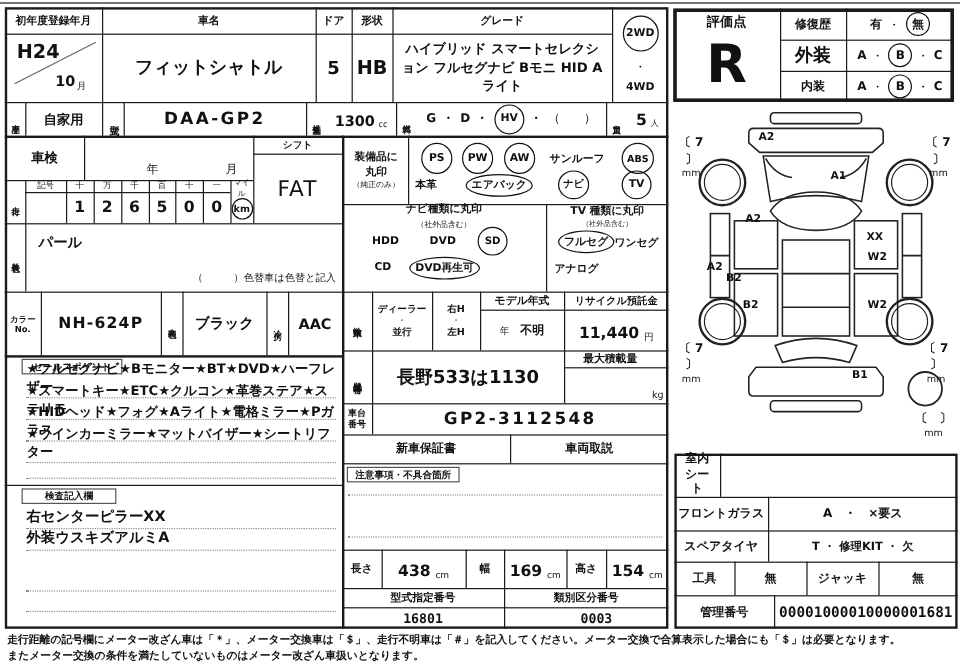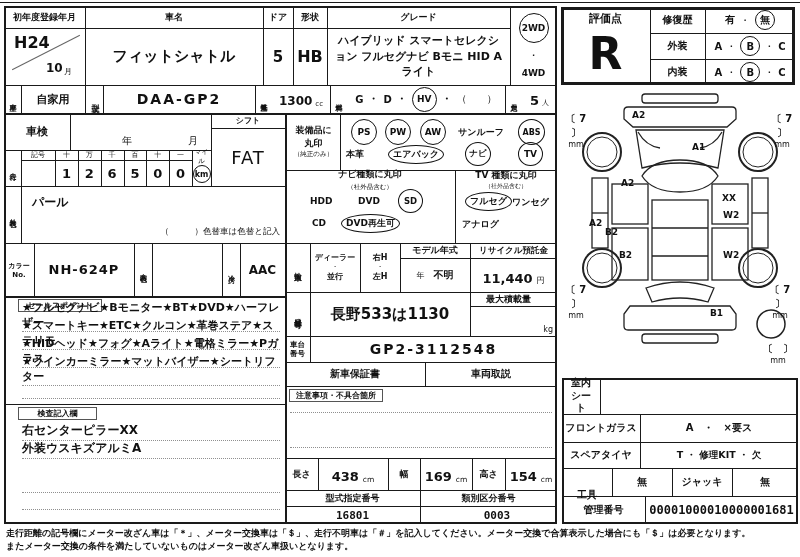--- a/index.html
+++ b/index.html
@@ -195,20 +195,21 @@
     <span class="circ" style="width:18px;height:18px;font-size:8px;">km</span>
   </div>
 
   <div class="t c vt" style="left:4px;top:186px;width:17px;height:57px;font-size:7px;font-weight:bold;">外装色</div>
   <div class="t hd" style="left:32px;top:194px;font-size:12px;">パール</div>
   <div class="t" style="left:100px;top:226px;width:180px;font-size:8.5px;text-align:right;">（　　　）色替車は色替と記入</div>
 
   <div class="t c" style="left:4px;top:243px;width:30px;height:53px;font-size:7px;font-weight:bold;word-break:break-all;padding:0 4px;">カラーNo.</div>
   <div class="t c hd" style="left:34px;top:243px;width:100px;height:53px;font-size:13px;letter-spacing:1px;">NH-624P</div>
   <div class="t c vt" style="left:134px;top:243px;width:18px;height:53px;font-size:7px;font-weight:bold;">内装色</div>
+  <div class="t c hd" style="left:152px;top:243px;width:70px;height:53px;font-size:12px;">ブラック</div>
   <div class="t c vt" style="left:222px;top:243px;width:18px;height:53px;font-size:7px;font-weight:bold;">冷房</div>
   <div class="t c hd" style="left:240px;top:243px;width:45px;height:53px;font-size:12px;">AAC</div>
 
   <div class="tag" style="left:18px;top:299px;width:84px;height:13px;">セールスポイント</div>
   <div class="dotline" style="left:22px;top:312px;width:258px;height:18px;">★フルセグナビ★Bモニター★BT★DVD★ハーフレザー</div>
   <div class="dotline" style="left:22px;top:330px;width:258px;height:18px;">★スマートキー★ETC★クルコン★革巻ステア★ステリモ</div>
   <div class="dotline" style="left:22px;top:348px;width:258px;height:18px;">★HIDヘッド★フォグ★Aライト★電格ミラー★Pガラス</div>
   <div class="dotline" style="left:22px;top:366px;width:258px;height:18px;">★ウインカーミラー★マットバイザー★シートリフター</div>
   <div class="dln" style="left:22px;top:384px;width:258px;height:14px;"></div>
 
@@ -309,21 +310,21 @@
   <div class="t c hd" style="left:420px;top:506px;width:154px;height:18px;font-size:11px;font-family:'DejaVu Sans Mono','Liberation Mono',monospace;">0003</div>
 
   <div class="t c hd" style="left:561px;top:10px;width:89px;height:16px;font-size:11px;">評価点</div>
   <div class="t c hd" style="left:561px;top:24px;width:89px;height:58px;font-size:44px;">R</div>
   <div class="t c hd" style="left:650px;top:7px;width:55px;height:26px;font-size:10px;">修復歴</div>
   <div class="t c" style="left:705px;top:7px;width:90px;height:26px;gap:6px;font-size:10px;font-weight:bold;">
     <span>有</span>
     <span style="font-size:8px;">・</span>
     <span class="circ" style="width:20px;height:20px;font-size:10px;">無</span>
   </div>
-  <div class="t c hd" style="left:650px;top:33px;width:55px;height:26px;font-size:10px;">外装</div>
+  <div class="t c hd" style="left:650px;top:33px;width:55px;height:26px;font-size:15px;">外装</div>
   <div class="t c" style="left:705px;top:33px;width:90px;height:26px;gap:5px;font-size:10px;font-weight:bold;">
     <span>A</span>
     <span style="font-size:8px;">・</span>
     <span class="circ" style="width:20px;height:20px;font-size:10px;">B</span>
     <span style="font-size:8px;">・</span>
     <span>C</span>
   </div>
   <div class="t c hd" style="left:650px;top:59px;width:55px;height:26px;font-size:10px;">内装</div>
   <div class="t c" style="left:705px;top:59px;width:90px;height:26px;gap:5px;font-size:10px;font-weight:bold;">
     <span>A</span>
@@ -398,21 +399,21 @@
   <div class="t col" style="left:763px;top:342px;width:30px;">
     <span style="font-size:10px;font-weight:bold;">〔　〕</span>
     <span style="font-size:8px;">mm</span>
   </div>
 
   <div class="t c hd" style="left:562px;top:378px;width:38px;height:36px;font-size:10px;word-break:break-all;line-height:1.25;padding:0 7px;">室内シート</div>
   <div class="t c hd" style="left:562px;top:414px;width:78px;height:28px;font-size:10px;">フロントガラス</div>
   <div class="t c hd" style="left:562px;top:442px;width:78px;height:26px;font-size:10px;">スペアタイヤ</div>
   <div class="t c hd" style="left:640px;top:414px;width:158px;height:28px;font-size:10px;">A　・　×要ス</div>
   <div class="t c hd" style="left:640px;top:442px;width:158px;height:26px;font-size:9.5px;">T ・ 修理KIT ・ 欠</div>
-  <div class="t c hd" style="left:562px;top:468px;width:50px;height:28px;font-size:10px;margin-top:13px;">工具</div>
+  <div class="t c hd" style="left:562px;top:468px;width:50px;height:28px;font-size:10px;">工具</div>
   <div class="t c hd" style="left:612px;top:468px;width:60px;height:28px;font-size:10px;">無</div>
   <div class="t c hd" style="left:672px;top:468px;width:60px;height:28px;font-size:10px;">ジャッキ</div>
   <div class="t c hd" style="left:732px;top:468px;width:66px;height:28px;font-size:10px;">無</div>
   <div class="t c hd" style="left:562px;top:496px;width:83px;height:28px;font-size:10px;">管理番号</div>
   <div class="t c hd" style="left:645px;top:496px;width:153px;height:28px;font-size:12px;font-family:'DejaVu Sans Mono','Liberation Mono',monospace;">00001000010000001681</div>
 
   <div class="t hd" style="left:6px;top:527px;width:792px;font-size:9px;white-space:nowrap;overflow:hidden;">走行距離の記号欄にメーター改ざん車は「＊」、メーター交換車は「＄」、走行不明車は「＃」を記入してください。メーター交換で合算表示した場合にも「＄」は必要となります。</div>
   <div class="t hd" style="left:6px;top:540px;width:792px;font-size:9px;white-space:nowrap;overflow:hidden;">またメーター交換の条件を満たしていないものはメーター改ざん車扱いとなります。</div>
 
 </div>

